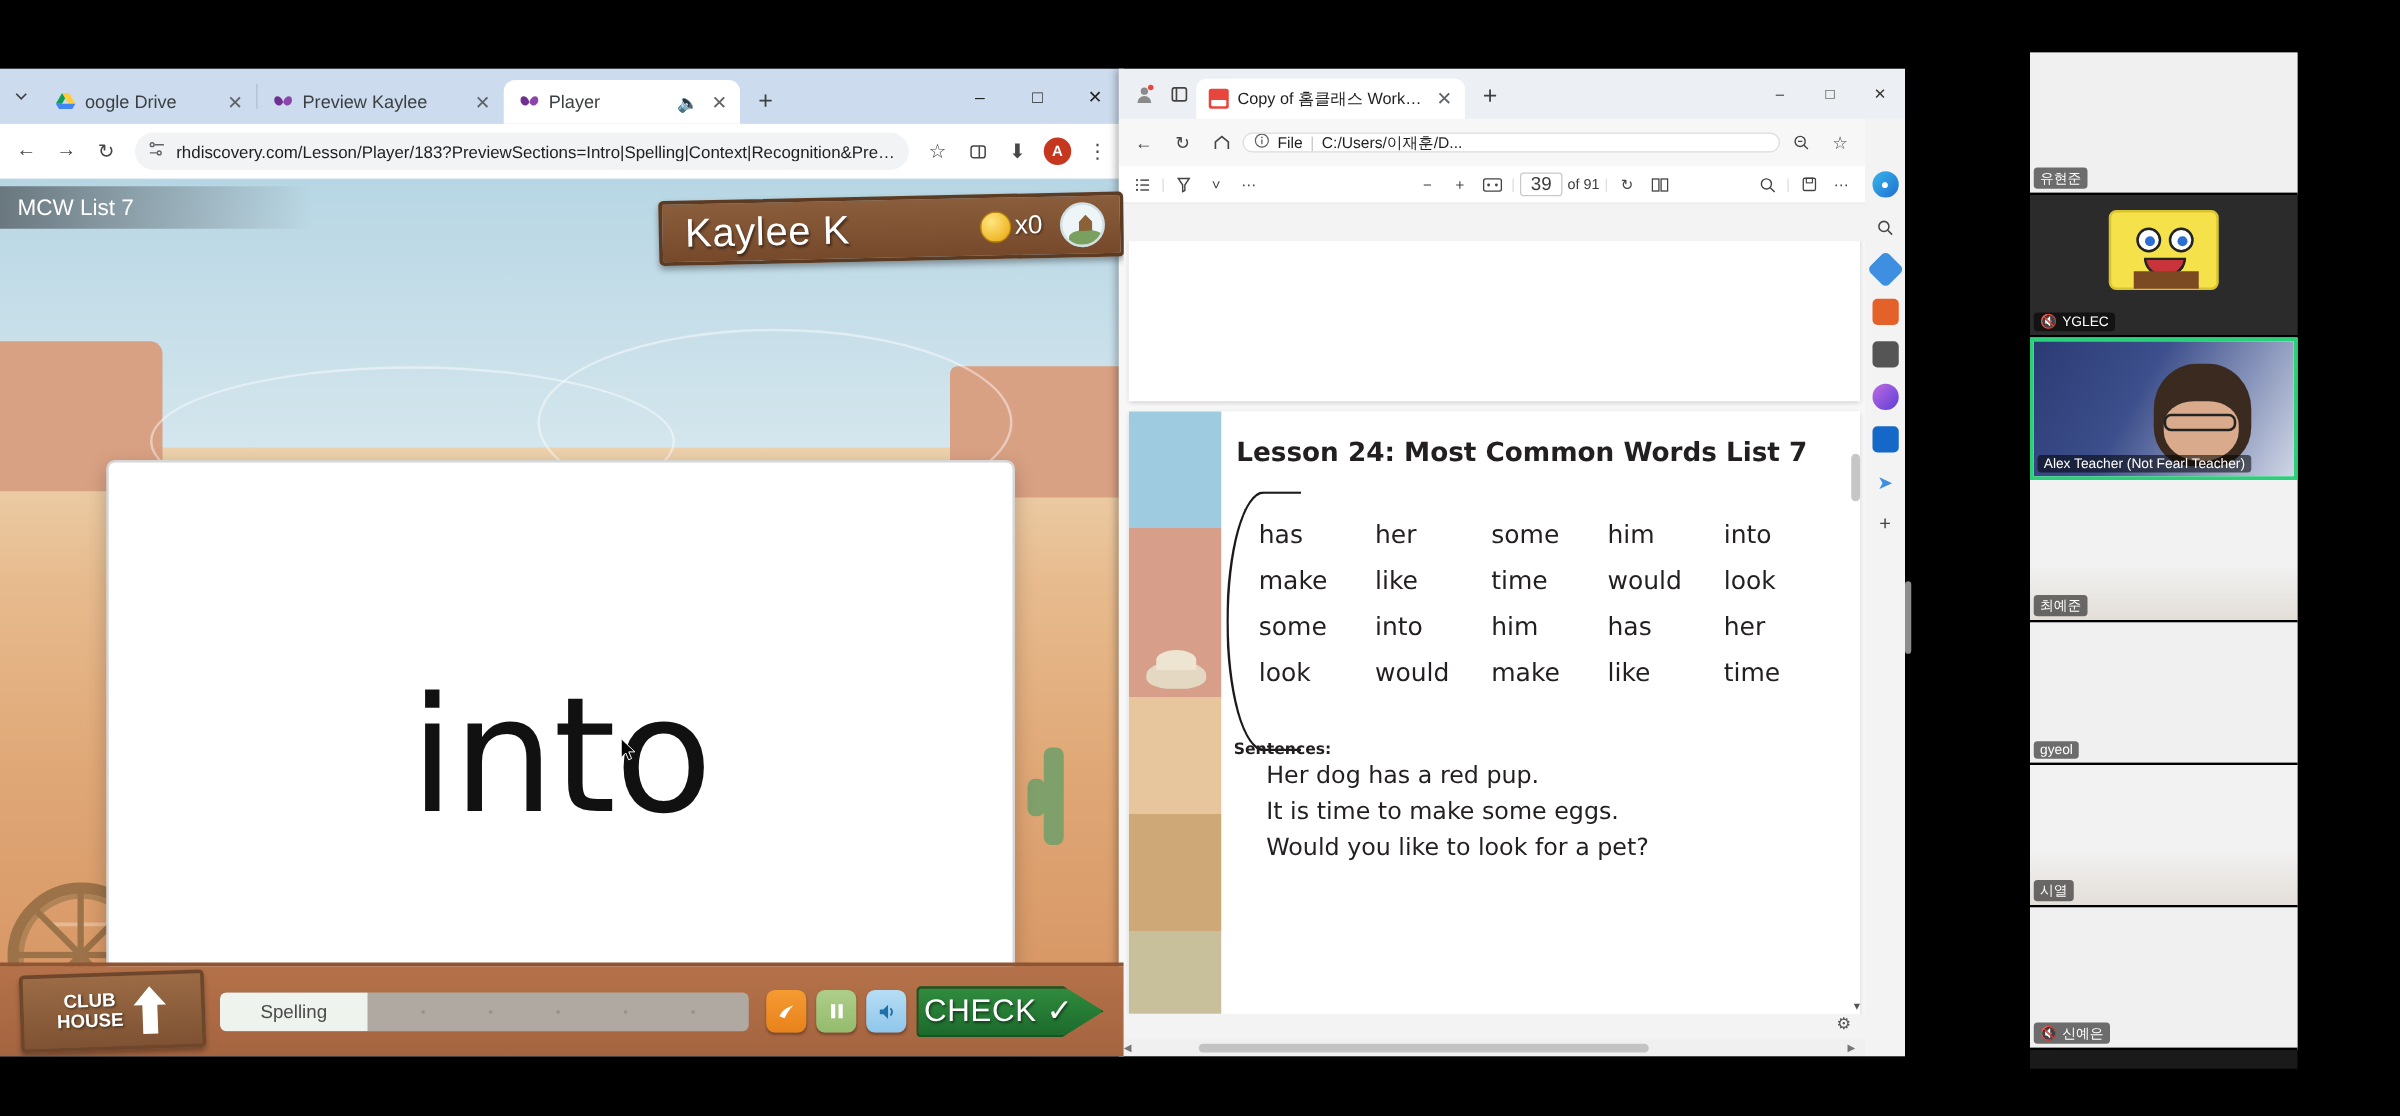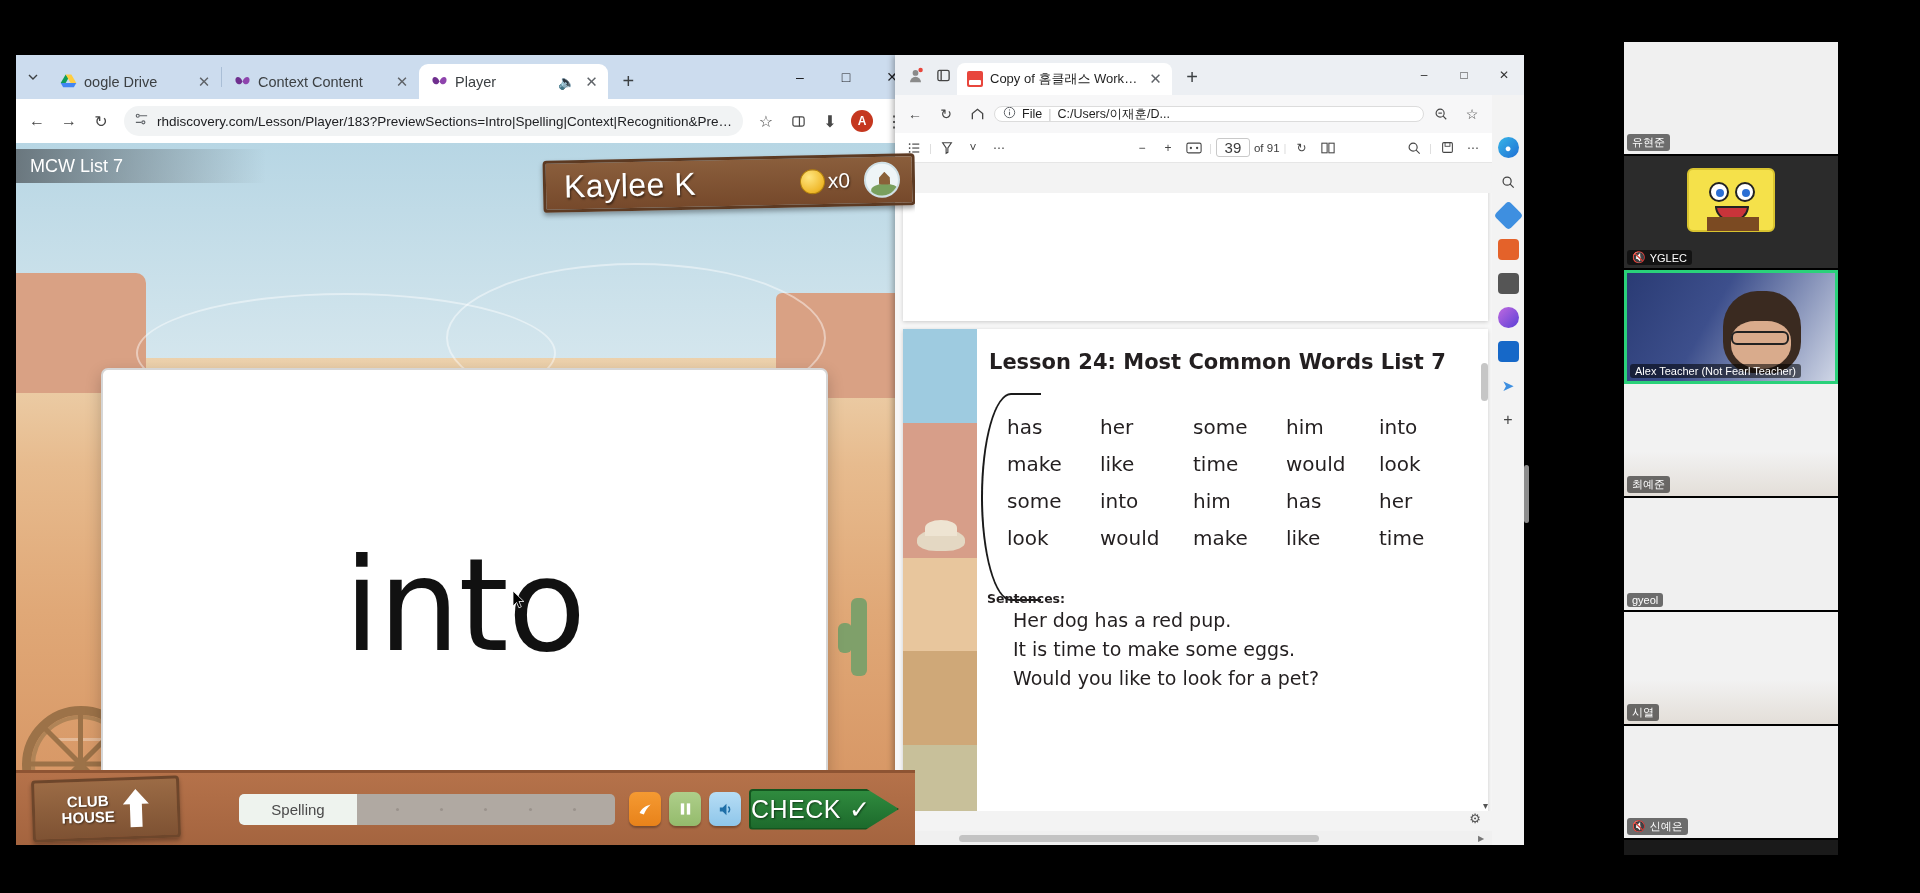--- a/index.html
+++ b/index.html
@@ -6,21 +6,21 @@
   html, body {
     width: 1920px; height: 893px;
     background: #000;
     font-family: "Liberation Sans", sans-serif;
     overflow: hidden;
   }
   #root { position: relative; width: 1920px; height: 893px; background: #000; }
 
   
   .chrome-win {
-    position: absolute; left: 16px; top: 55px;
+    position: absolute; left: 0; top: 55px;
     width: 899px; height: 790px;
     background: #d9e3f0;
     overflow: hidden;
   }
   .chrome-tabstrip {
     position: relative; height: 44px;
     background: #ccdcee;
     display: flex; align-items: flex-end; padding-left: 2px;
   }
   .tab-listbtn {
@@ -143,41 +143,41 @@
   .clubhouse {
     width: 148px; height: 62px; background: linear-gradient(#9b6b45,#7e5233);
     border: 3px solid #6d462b; border-radius: 4px; position: relative; margin-right: 12px;
     display:flex; align-items:center; justify-content:center; gap: 6px;
     transform: rotate(-2deg); box-shadow: 0 3px 4px rgba(0,0,0,.3);
   }
   .clubhouse .chtxt { color:#fff; font-size: 15px; font-weight: bold; line-height: 1.05;
       text-shadow: 1px 1px 2px rgba(0,0,0,.5); text-align:center;}
   .progresswrap {
     flex: 1; height: 31px; background: #b0a9a2; border-radius: 5px; display: flex;
-    align-items: center; overflow: hidden; margin-right: 14px; max-width: 545px; margin-left: 47px;
+    align-items: center; overflow: hidden; margin-right: 14px; max-width: 545px;
   }
   .prog-label {
     height: 31px; min-width: 118px; background: #eef3ee; color: #4a4a4a;
     display: flex; align-items: center; justify-content: center; font-size: 15px;
     border-radius: 5px 0 0 5px;
   }
   .prog-dots { flex:1; display:flex; align-items:center; justify-content: space-around; padding: 0 18px;}
   .prog-dots i { width: 3px; height: 3px; background: #9a938c; border-radius:50%; }
   .rbtn {
     width: 32px; height: 34px; border-radius: 7px; display:flex;align-items:center;justify-content:center;
     margin-right: 8px; color: #fff; font-size: 16px; box-shadow: 0 2px 2px rgba(0,0,0,.28);
   }
   .rbtn.orange { background: linear-gradient(#f59a32,#e8821a); }
   .rbtn.green  { background: linear-gradient(#aece8a,#94bb6c); }
   .rbtn.blue   { background: linear-gradient(#b7ddf5,#8ec6ea); }
   .checkbtn {
     position: relative; width: 150px; height: 41px;
     background: linear-gradient(#2f8b3e, #1d6a2c);
     border: 2px solid #14561f; border-radius: 4px;
-    display: flex; align-items: center; justify-content: flex-start; gap: 8px;
+    display: flex; align-items: center; justify-content: center; gap: 8px;
     color: #fff; font-size: 25px; letter-spacing: .5px;
     text-shadow: 1px 1px 2px rgba(0,0,0,.5);
     clip-path: polygon(0 0, 78% 0, 100% 50%, 78% 100%, 0 100%);
     padding-right: 18px;
   }
 
   
   .edge-win {
     position: absolute; left: 895px; top: 55px; width: 629px; height: 790px;
     background: #f3f3f3; overflow: hidden; box-shadow: -2px 0 6px rgba(0,0,0,.3);
@@ -317,21 +317,21 @@
       </div>
       <div class="tab-sep"></div>
 
       <div class="ctab inactive t2">
         <span class="favicon">
           <svg width="17" height="17" viewBox="0 0 24 24">
             <path d="M12 12C9 4 2 4 2 10s7 9 10 2z" fill="#6f2f8e"></path>
             <path d="M12 12c3-8 10-8 10-2s-7 9-10 2z" fill="#8e44ad"></path>
           </svg>
         </span>
-        <span class="tlabel">Context Content</span>
+        <span class="tlabel">Preview Kaylee</span>
         <span class="tab-x">✕</span>
       </div>
 
       <div class="ctab active t3">
         <span class="favicon">
           <svg width="17" height="17" viewBox="0 0 24 24">
             <path d="M12 12C9 4 2 4 2 10s7 9 10 2z" fill="#6f2f8e"></path>
             <path d="M12 12c3-8 10-8 10-2s-7 9-10 2z" fill="#8e44ad"></path>
           </svg>
         </span>

